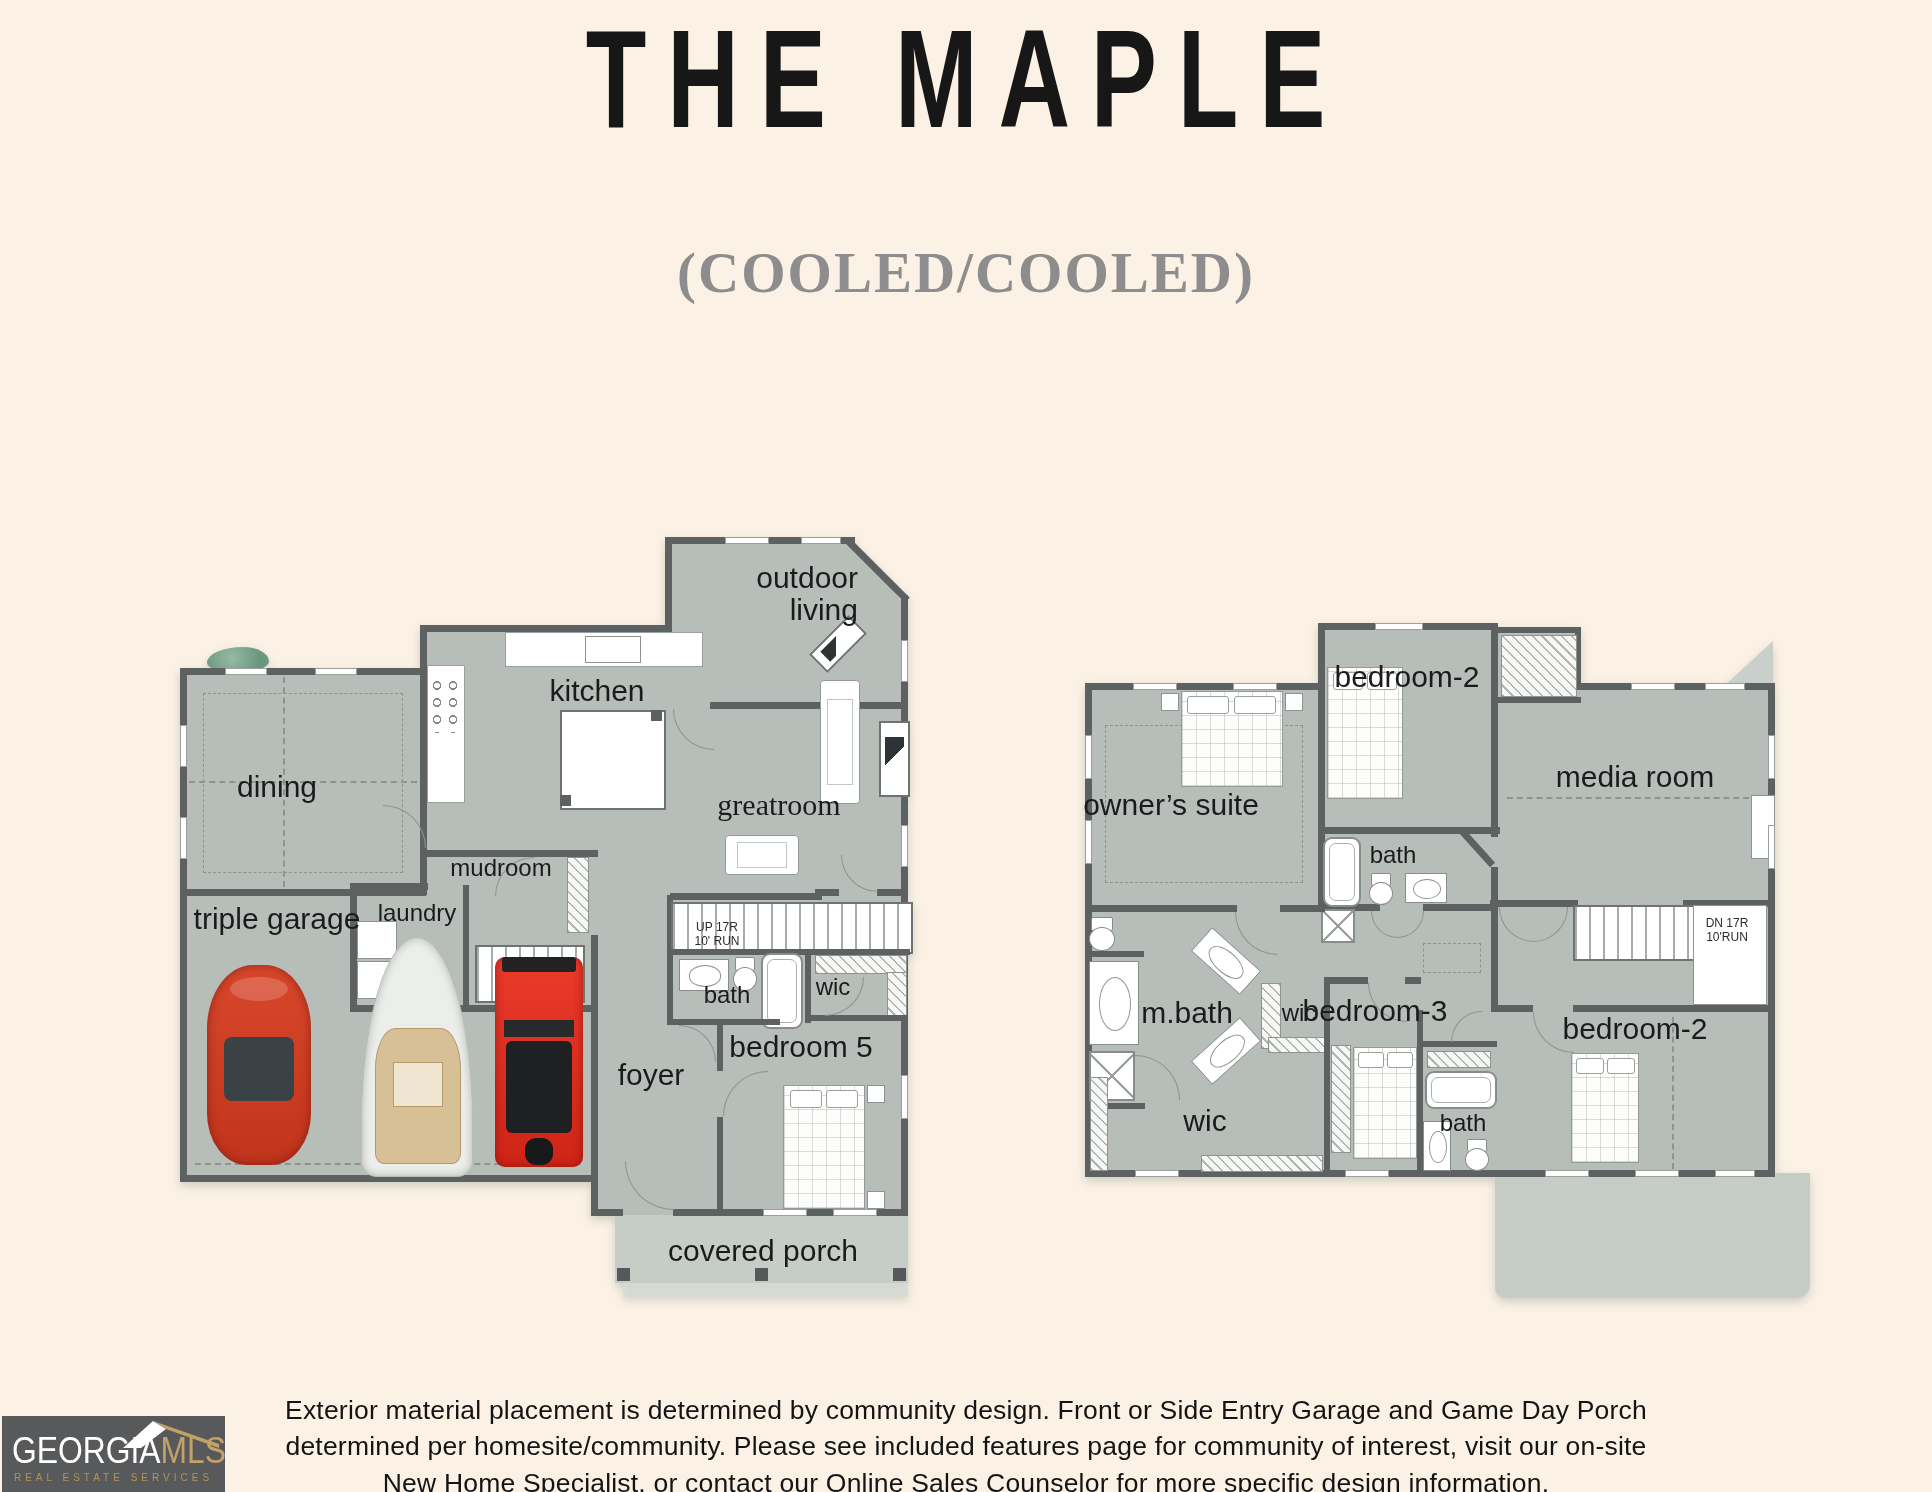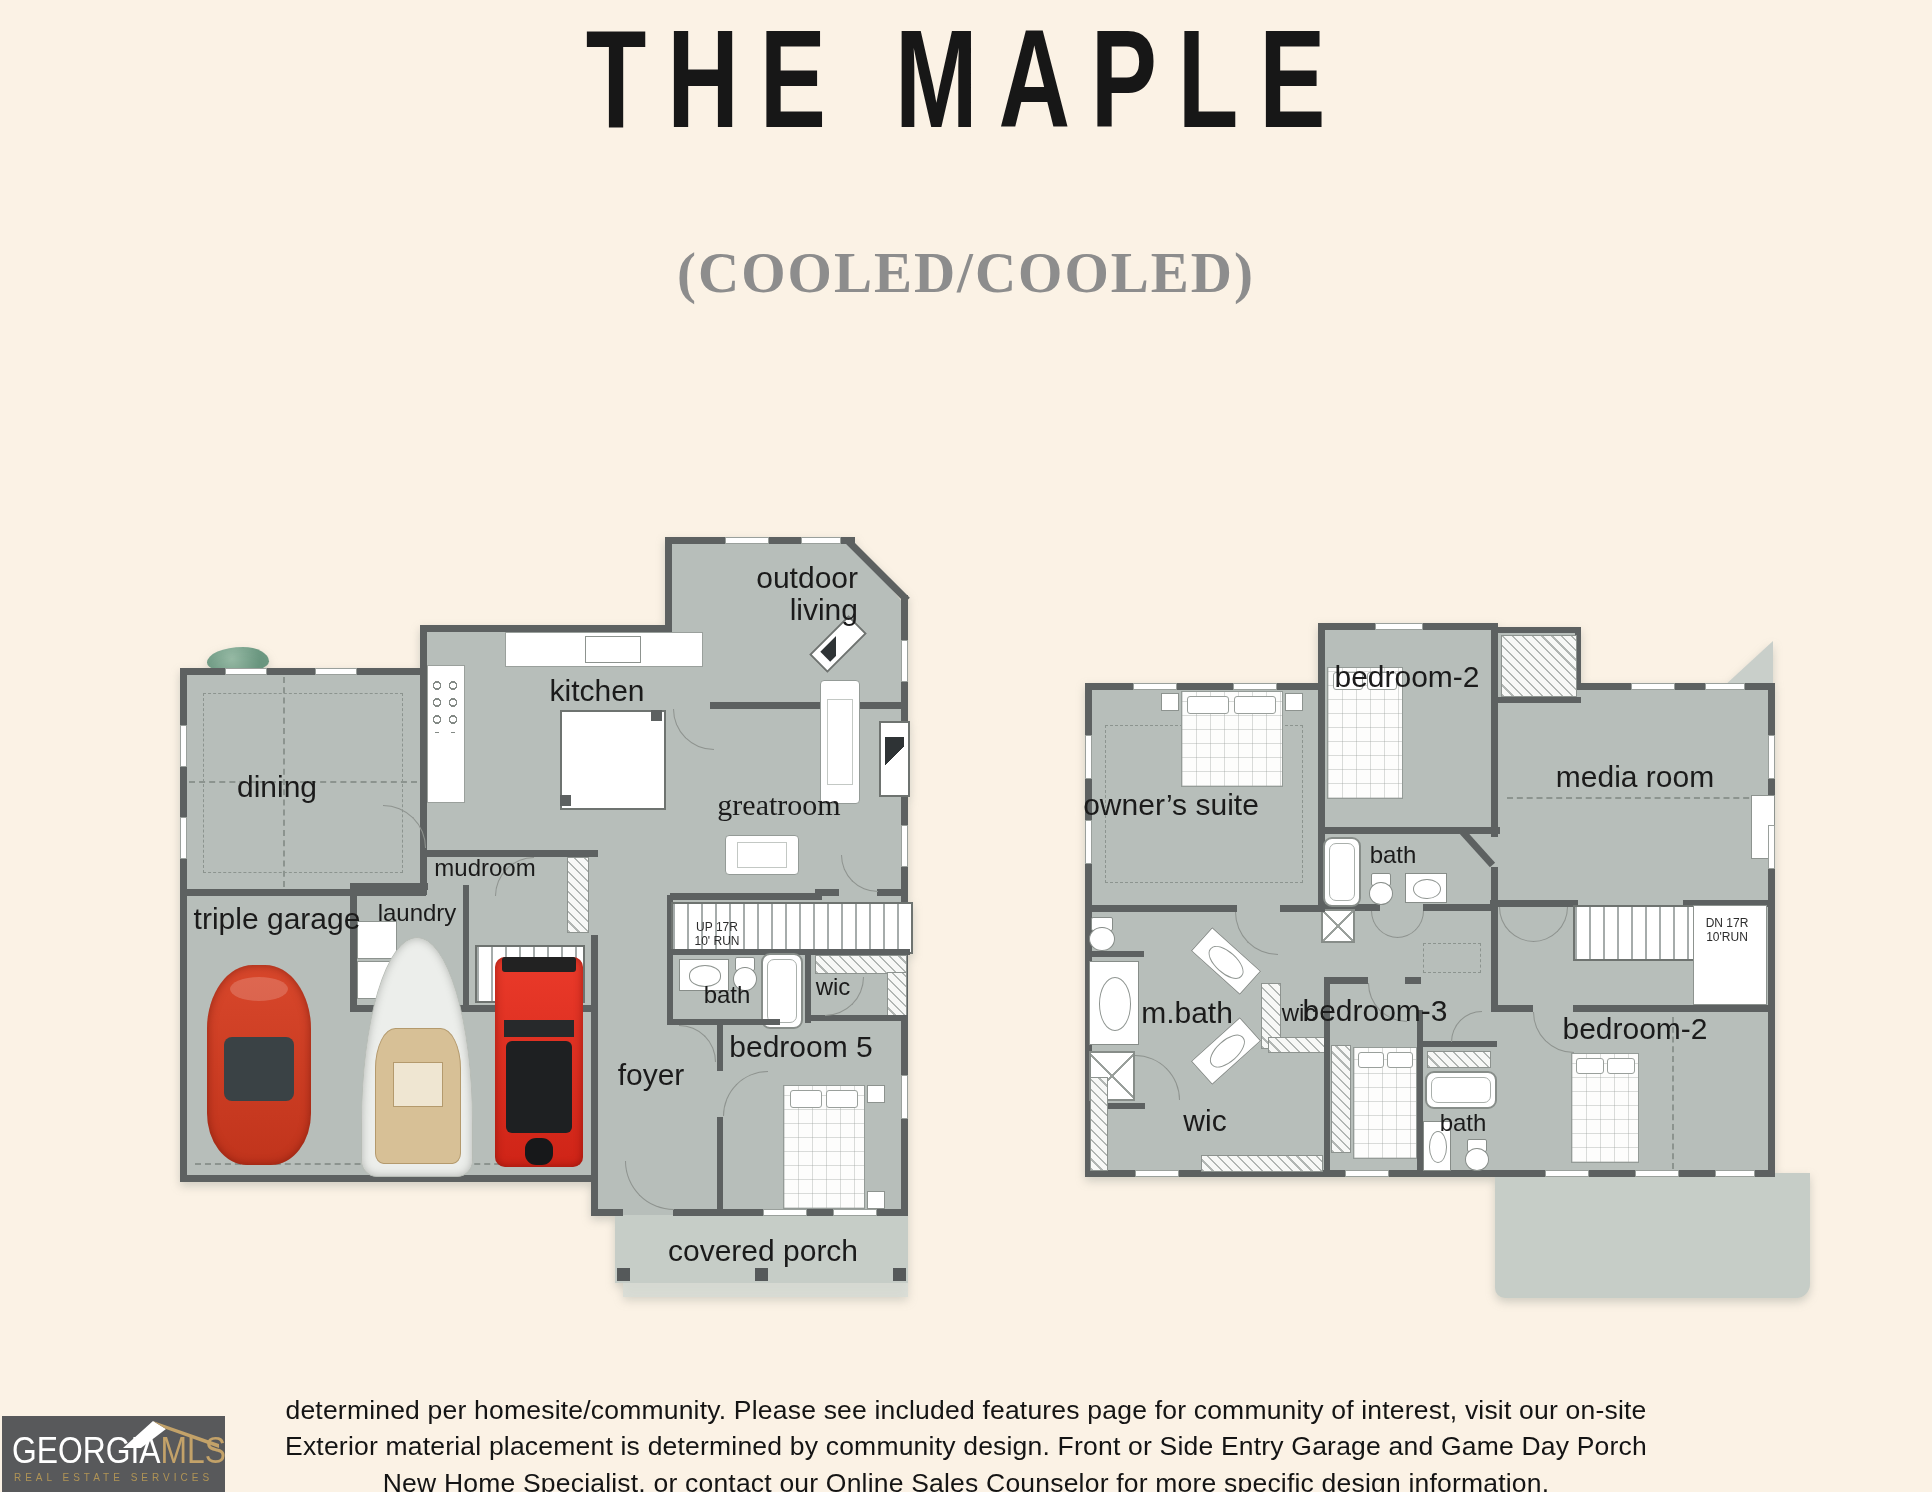--- a/index.html
+++ b/index.html
@@ -233,21 +233,21 @@
     <div class="win" style="left:736px;top:215px;width:7px;height:42px;"></div>
     <div class="win" style="left:736px;top:400px;width:7px;height:42px;"></div>
     <div class="win" style="left:736px;top:650px;width:7px;height:44px;"></div>
     <div class="win" style="left:598px;top:784px;width:44px;height:7px;"></div>
     <div class="win" style="left:668px;top:784px;width:44px;height:7px;"></div>
 
     <div class="lbl wrap" style="left:618px;top:168px;width:150px;text-align:right;">outdoor living</div>
     <div class="lbl" style="left:432px;top:266px;">kitchen</div>
     <div class="lbl" style="left:112px;top:362px;">dining</div>
     <div class="lbl" style="left:614px;top:380px;font-family:Liberation Serif, serif;">greatroom</div>
-    <div class="lbl-sm" style="left:320px;top:443px;">mudroom</div>
+    <div class="lbl-sm" style="left:336px;top:443px;">mudroom</div>
     <div class="lbl-sm" style="left:252px;top:488px;">laundry</div>
     <div class="lbl" style="left:112px;top:494px;">triple garage</div>
     <div class="lbl-sm" style="left:562px;top:570px;">bath</div>
     <div class="lbl-sm" style="left:668px;top:562px;">wic</div>
     <div class="lbl" style="left:636px;top:622px;">bedroom 5</div>
     <div class="lbl" style="left:486px;top:650px;">foyer</div>
     <div class="lbl" style="left:598px;top:826px;">covered porch</div>
   </div>
 
   <div class="plan" id="floor2" style="left:1075px;top:615px;width:745px;height:710px;">
@@ -380,22 +380,22 @@
     <div class="lbl-sm" style="left:318px;top:240px;">bath</div>
     <div class="lbl" style="left:112px;top:398px;">m.bath</div>
     <div class="lbl-sm" style="left:224px;top:398px;">wic</div>
     <div class="lbl" style="left:300px;top:396px;">bedroom-3</div>
     <div class="lbl" style="left:560px;top:414px;">bedroom-2</div>
     <div class="lbl" style="left:130px;top:506px;">wic</div>
     <div class="lbl-sm" style="left:388px;top:508px;">bath</div>
   </div>
 
   <div id="footer">
+    <div>Exterior material placement is determined by community design. Front or Side Entry Garage and Game Day Porch</div>
     <div>determined per homesite/community. Please see included features page for community of interest, visit our on-site</div>
-    <div>Exterior material placement is determined by community design. Front or Side Entry Garage and Game Day Porch</div>
     <div>New Home Specialist, or contact our Online Sales Counselor for more specific design information.</div>
   </div>
 
   <div id="logo">
     <svg width="132" height="30" viewBox="0 0 132 30">
       <polygon points="36,30 66,3 79,11 54,30" fill="#ffffff"></polygon>
       <polygon points="66,3 132,26 132,30 79,11" fill="#c3a269"></polygon>
     </svg>
     <div class="row">
       <span class="brand">GEORGIA</span><span class="accent">MLS</span>

